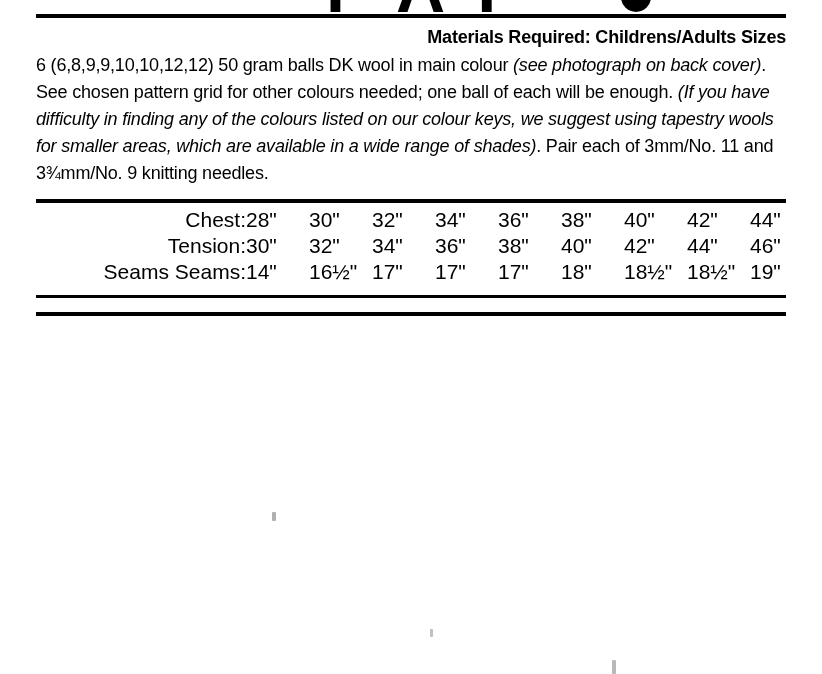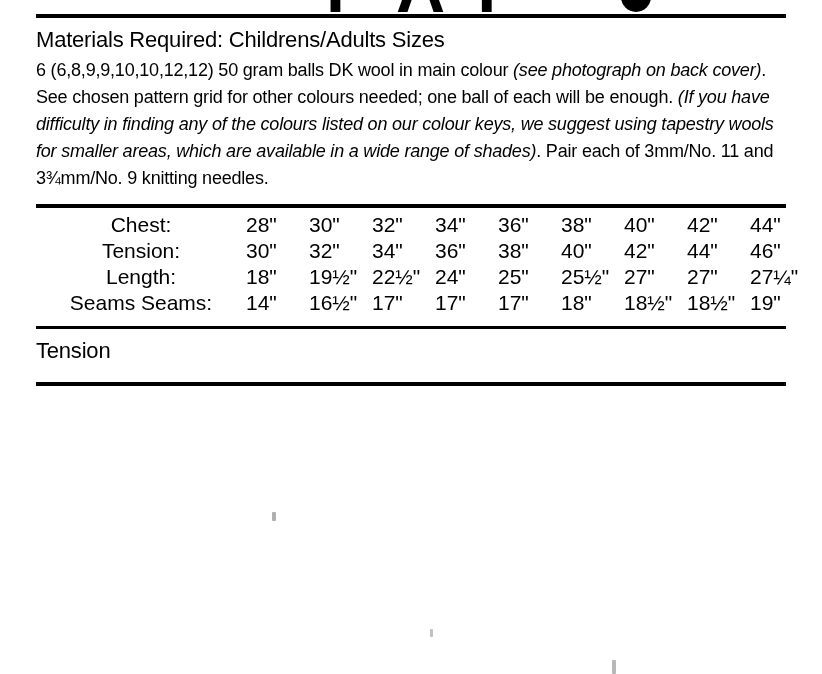--- a/index.html
+++ b/index.html
@@ -56,24 +56,25 @@
     height: 0;
   }
   .rule-thin {
     border: none;
     border-top: 3px solid #000;
     margin: 0;
     height: 0;
   }
 
   h2.section-title {
-    font-size: 22px;
-    font-weight: normal;
+    font-size: 18px;
+    font-weight: bold;
     margin: 9px 0 4px 0;
     letter-spacing: -0.2px;
+    text-align: right;
   }
 
   p.body {
     font-size: 18px;
     line-height: 27px;
     margin: 2px 0 0 0;
     letter-spacing: -0.2px;
   }
   p.body .ital {
     font-style: italic;
@@ -96,21 +97,21 @@
     width: 100%;
     table-layout: fixed;
   }
   table.measure td {
     padding: 0 0 1px 0;
     line-height: 25px;
     white-space: nowrap;
   }
   table.measure td.label {
     width: 210px;
-    text-align: center;
+    text-align: right;
   }
   table.measure td.val {
     width: 63px;
     text-align: left;
   }
 
   .speck {
     position: absolute;
     background: #9a9a9a;
     border-radius: 50%;
@@ -161,51 +162,38 @@
           <td class="val">32"</td>
           <td class="val">34"</td>
           <td class="val">36"</td>
           <td class="val">38"</td>
           <td class="val">40"</td>
           <td class="val">42"</td>
           <td class="val">44"</td>
           <td class="val">46"</td>
         </tr>
         <tr>
-          <td class="label">Length:</td>
-          <td class="val">18"</td>
-          <td class="val">19½"</td>
-          <td class="val">22½"</td>
-          <td class="val">24"</td>
-          <td class="val">25"</td>
-          <td class="val">25½"</td>
-          <td class="val">27"</td>
-          <td class="val">27"</td>
-          <td class="val">27¼"</td>
-        </tr>
-        <tr>
           <td class="label">Seams Seams:</td>
           <td class="val">14"</td>
           <td class="val">16½"</td>
           <td class="val">17"</td>
           <td class="val">17"</td>
           <td class="val">17"</td>
           <td class="val">18"</td>
           <td class="val">18½"</td>
           <td class="val">18½"</td>
           <td class="val">19"</td>
         </tr>
       </tbody>
     </table>
   </section>
 
   <hr class="rule-thin">
 
   <section class="block-tension">
-    <h2 class="section-title">Tension</h2>
   </section>
 
   <hr class="rule">
 
   <span class="speck speck1"></span>
   <span class="speck speck2"></span>
   <span class="speck speck3"></span>
 
 </div>
 

